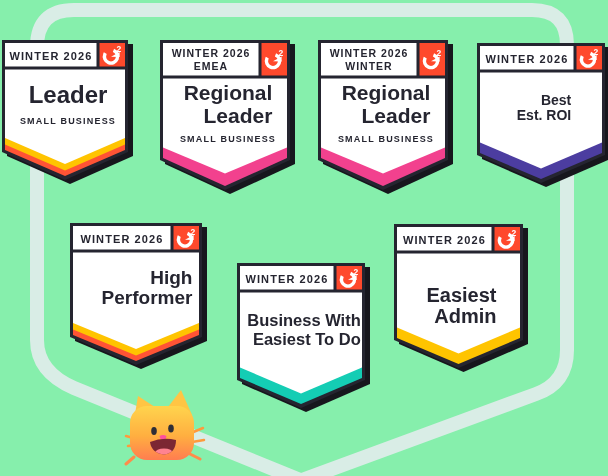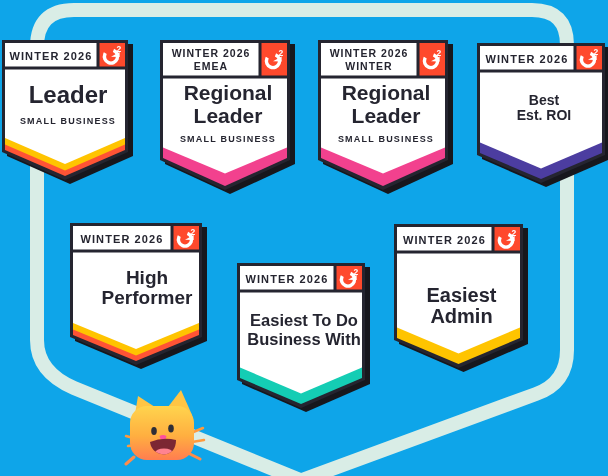--- a/index.html
+++ b/index.html
@@ -1,33 +1,33 @@
 <!DOCTYPE html>
 <html><head>
 <meta charset="utf-8">
 <style>
   html,body{margin:0;padding:0;background:#ffffff;}
   .canvas{
-    position:relative;width:608px;height:476px;background:#0ea5e9;
+    position:relative;width:608px;height:476px;background:#86efac;
     overflow:hidden;font-family:"Liberation Sans",sans-serif;
   }
   .journey{position:absolute;left:0;top:0;z-index:0;}
   .badge{position:absolute;z-index:2;}
   .badge svg.bg{position:absolute;left:0;top:0;}
   .hdr{
     position:absolute;display:flex;flex-direction:column;align-items:center;justify-content:center;
     font-weight:bold;color:#252530;text-align:center;z-index:3;
   }
   .hdr .season{font-size:11px;letter-spacing:1.1px;white-space:nowrap;}
   .hdr.two .season,.hdr.two .region{font-size:10.5px;letter-spacing:1px;line-height:12.5px;white-space:nowrap;}
   .bodyc{
     position:absolute;left:6px;right:6px;display:flex;flex-direction:column;align-items:center;justify-content:center;
     z-index:3;text-align:center;
   }
-  .title{font-weight:bold;color:#252530;line-height:1.07;}
+  .title{font-weight:bold;color:#252530;line-height:1.07;text-align:right;}
   .title span{display:block;}
   .sub{font-weight:bold;color:#252530;font-size:9px;letter-spacing:1.2px;white-space:nowrap;text-align:center;}
 
   
   .b1{left:2px;top:40px;width:132px;height:146px;}
   .b1 .hdr{left:3px;top:3px;width:92px;height:25px;}
   .b1 .bodyc{top:28px;height:72px;}
   .b1 .title{font-size:24px;}
   .b1 .sub{margin-top:9px;}
   
@@ -204,22 +204,22 @@
       <line x1="1.5" y1="28" x2="126.5" y2="28" stroke="#252530" stroke-width="3"></line>
       <rect x="96.5" y="1.5" width="30" height="26.5" fill="#252530"></rect>
       <rect x="99.5" y="3" width="25.5" height="23.5" fill="#ff492c"></rect>
       <use href="#g2mark" x="100" y="3" width="24" height="24"></use>
     </svg>
     <div class="hdr">
         <span class="season">WINTER 2026</span>
       </div>
     <div class="bodyc">
       <div class="title">
+        <span>Business With</span>
         <span>Easiest To Do</span>
-        <span>Business With</span>
       </div>
     </div>
   </div>
 
   <div class="badge b7">
     <svg class="bg" width="135" height="150" aria-hidden="true">
       <polygon points="5,4 134,4 134,120 69.5,148 5,120" fill="#17171d"></polygon>
       <polygon points="0,0 129,0 129,116 64.5,144 0,116" fill="#252530"></polygon>
       <polygon points="3,3 126,3 126,114 64.5,140 3,114" fill="#ffc400"></polygon>
       <polygon points="3,3 126,3 126,103.5 64.5,129.5 3,103.5" fill="#ffffff"></polygon>

